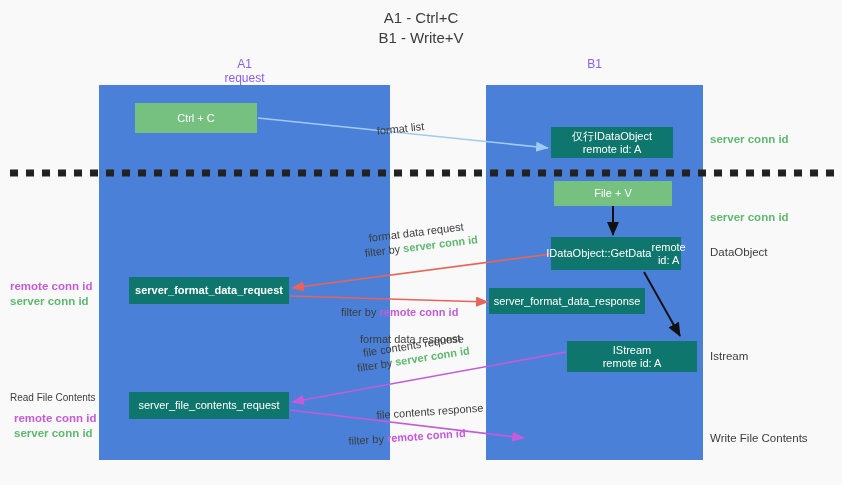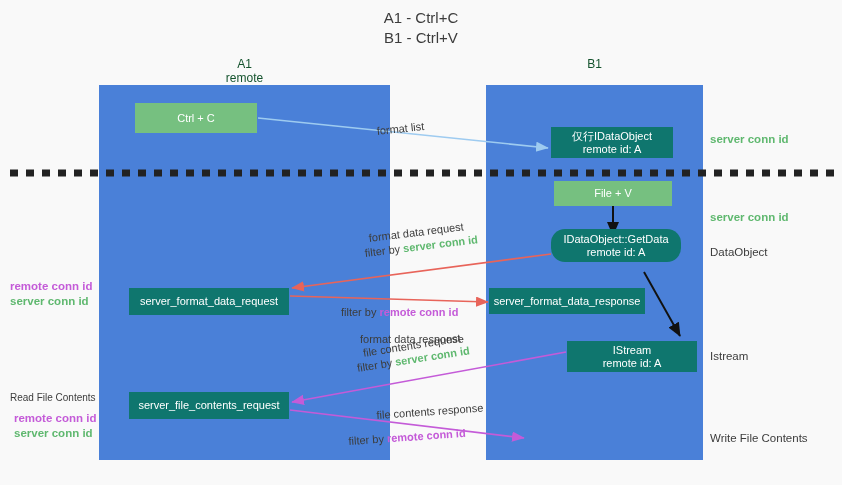--- a/index.html
+++ b/index.html
@@ -13,21 +13,21 @@
   }
   #stage{position:absolute;left:0;top:0;width:842px;height:414px;}
   svg#wires{position:absolute;left:0;top:0;width:842px;height:485px;pointer-events:none;}
 
   .title{
     position:absolute;left:0;top:8px;width:842px;
     text-align:center;font-size:15px;line-height:20px;color:#3c3c3c;
   }
 
   .col-head{
-    position:absolute;text-align:center;font-size:12px;line-height:14px;color:#14532d;
+    position:absolute;text-align:center;font-size:12px;line-height:14px;color:#8b5cf6;
   }
   .col{
     position:absolute;background:#4a80d8;
   }
   .colA{left:99px;top:85px;width:291px;height:375px;}
   .colB{left:486px;top:85px;width:217px;height:375px;}
 
   .headA{left:99px;top:57px;width:291px;}
   .headB{left:486px;top:57px;width:217px;}
 
@@ -63,26 +63,26 @@
   .stack .p{color:#c45bd8;display:block;}
   .plain-lbl{position:absolute;font-size:10px;color:#3c3c3c;white-space:nowrap;}
 </style>
 </head>
 <body>
 
 <div id="stage">
 
   <div class="title">
     <div>A1 - Ctrl+C</div>
-    <div>B1 - Ctrl+V</div>
+    <div>B1 - Write+V</div>
   </div>
 
   <div class="col-head headA">
     <div>A1</div>
-    <div>remote</div>
+    <div>request</div>
   </div>
   <div class="col-head headB">
     <div>B1</div>
   </div>
 
   <div class="col colA"></div>
   <div class="col colB"></div>
 
   <svg id="wires" viewBox="0 0 842 485">
     <defs>
@@ -114,38 +114,38 @@
 
     <line x1="566" y1="352" x2="292" y2="402" stroke="#c45bd8" stroke-width="1.6" marker-end="url(#ah-purple)"></line>
 
     <line x1="290" y1="410" x2="524" y2="438" stroke="#c45bd8" stroke-width="1.6" marker-end="url(#ah-purple)"></line>
   </svg>
 
   <div class="box green" style="left:135px;top:103px;width:122px;height:30px;">
     <span>Ctrl + C</span>
   </div>
 
-  <div class="box orange" style="left:129px;top:288px;width:160px;height:27px;">
+  <div class="box orange" style="left:129px;top:277px;width:160px;height:27px;font-weight:bold;">
     <span>server_format_data_request</span>
   </div>
 
   <div class="box orange" style="left:129px;top:392px;width:160px;height:27px;">
     <span>server_file_contents_request</span>
   </div>
 
   <div class="box orange" style="left:551px;top:127px;width:122px;height:31px;flex-direction:column;">
     <span>仅行IDataObject</span>
     <span>remote id: A</span>
   </div>
 
   <div class="box green" style="left:554px;top:181px;width:118px;height:25px;">
     <span>File + V</span>
   </div>
 
-  <div class="box orange" style="left:551px;top:229px;width:130px;height:33px;flex-direction:column;border-radius:14px;">
+  <div class="box orange" style="left:551px;top:237px;width:130px;height:33px;flex-direction:row;">
     <span>IDataObject::GetData</span>
     <span>remote id: A</span>
   </div>
 
   <div class="box orange" style="left:489px;top:288px;width:156px;height:26px;">
     <span>server_format_data_response</span>
   </div>
 
   <div class="box orange" style="left:567px;top:341px;width:130px;height:31px;flex-direction:column;">
     <span>IStream</span>

